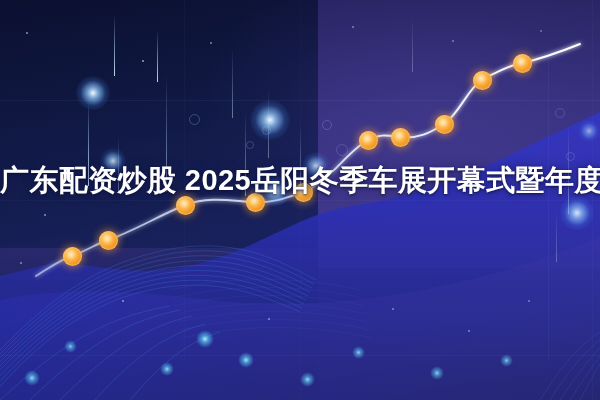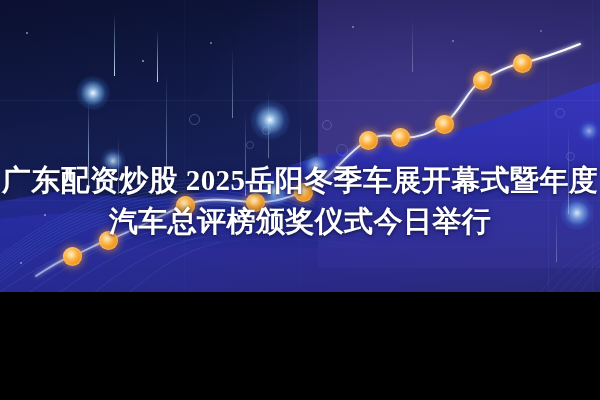--- a/index.html
+++ b/index.html
@@ -3,23 +3,23 @@
 <meta charset="utf-8">
 <style>
   html, body {
     margin: 0;
     padding: 0;
     background: #000;
   }
   #stage {
     position: relative;
     width: 600px;
-    height: 292px;
+    height: 400px;
     overflow: hidden;
-    font-family: Liberation Serif, serif;
+    font-family: Liberation Sans, sans-serif;
     background: #0d1335;
   }
 
   
   .layer {
     position: absolute;
     inset: 0;
     width: 100%;
     height: 100%;
     pointer-events: none;
@@ -284,16 +284,15 @@
   <div class="spark" style="left:44px;  top:214px; width:2px; height:2px; opacity:.6;"></div>
   <div class="spark" style="left:20px;  top:262px; width:2px; height:2px; opacity:.55;"></div>
   <div class="spark" style="left:122px; top:300px; width:2px; height:2px; opacity:.6;"></div>
   <div class="spark" style="left:268px; top:318px; width:2px; height:2px; opacity:.55;"></div>
   <div class="spark" style="left:392px; top:308px; width:2px; height:2px; opacity:.5;"></div>
   <div class="spark" style="left:468px; top:330px; width:2px; height:2px; opacity:.5;"></div>
   <div class="spark" style="left:528px; top:300px; width:2px; height:2px; opacity:.45;"></div>
 
   <div class="title-wrap">
     <span class="title-line">广东配资炒股 2025岳阳冬季车展开幕式暨年度</span>
-    <span class="title-line">汽车总评榜颁奖仪式今日举行</span>
   </div>
 
 </div>
 
 </body></html>

